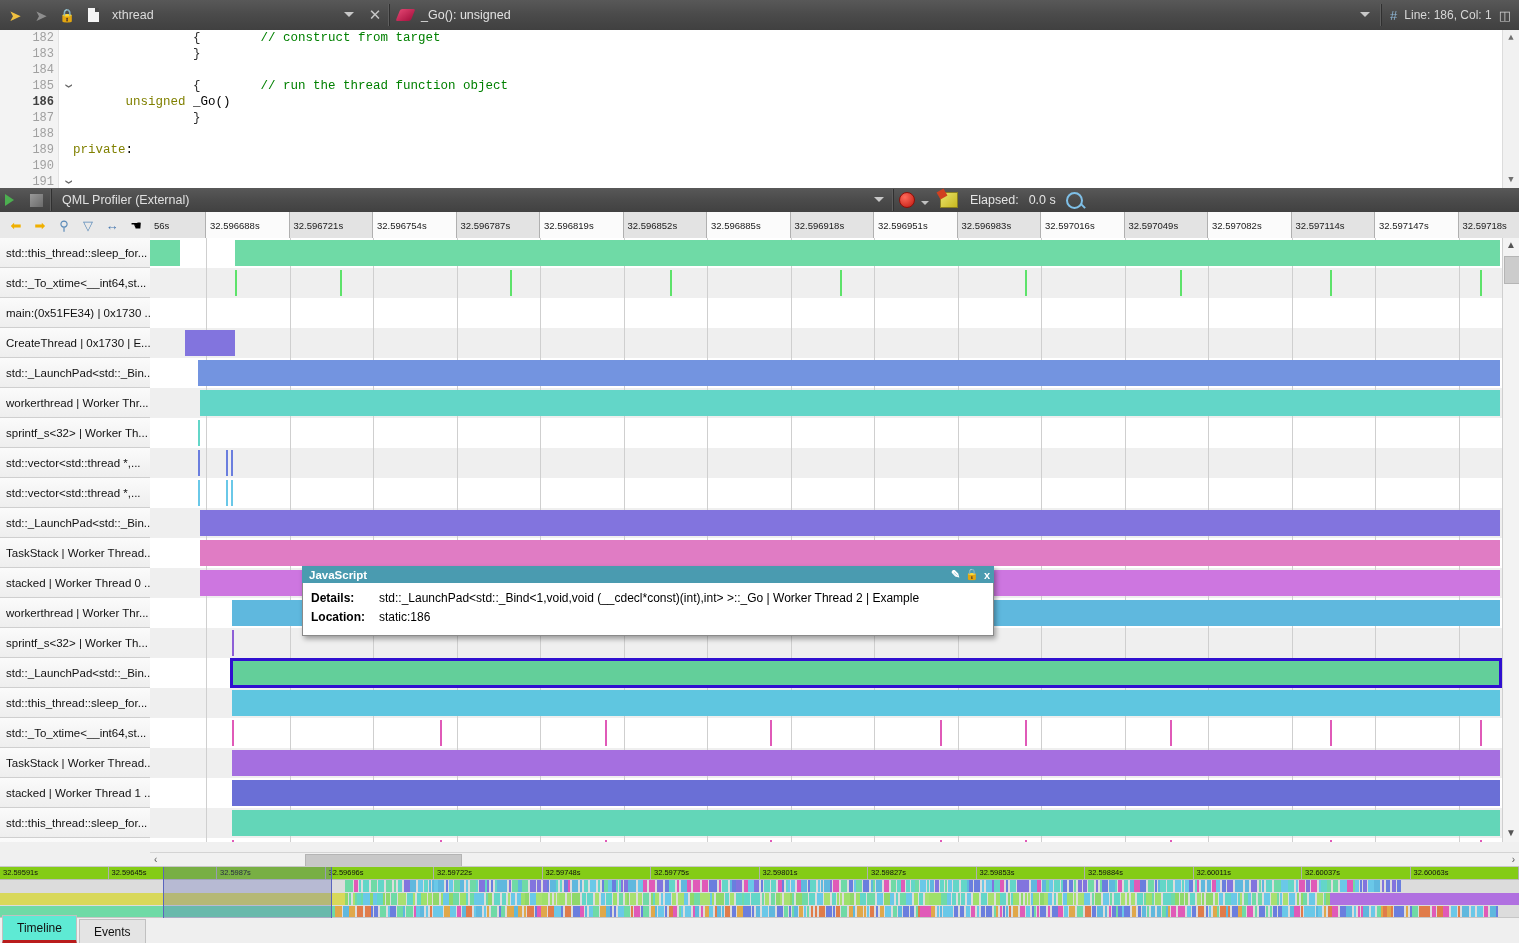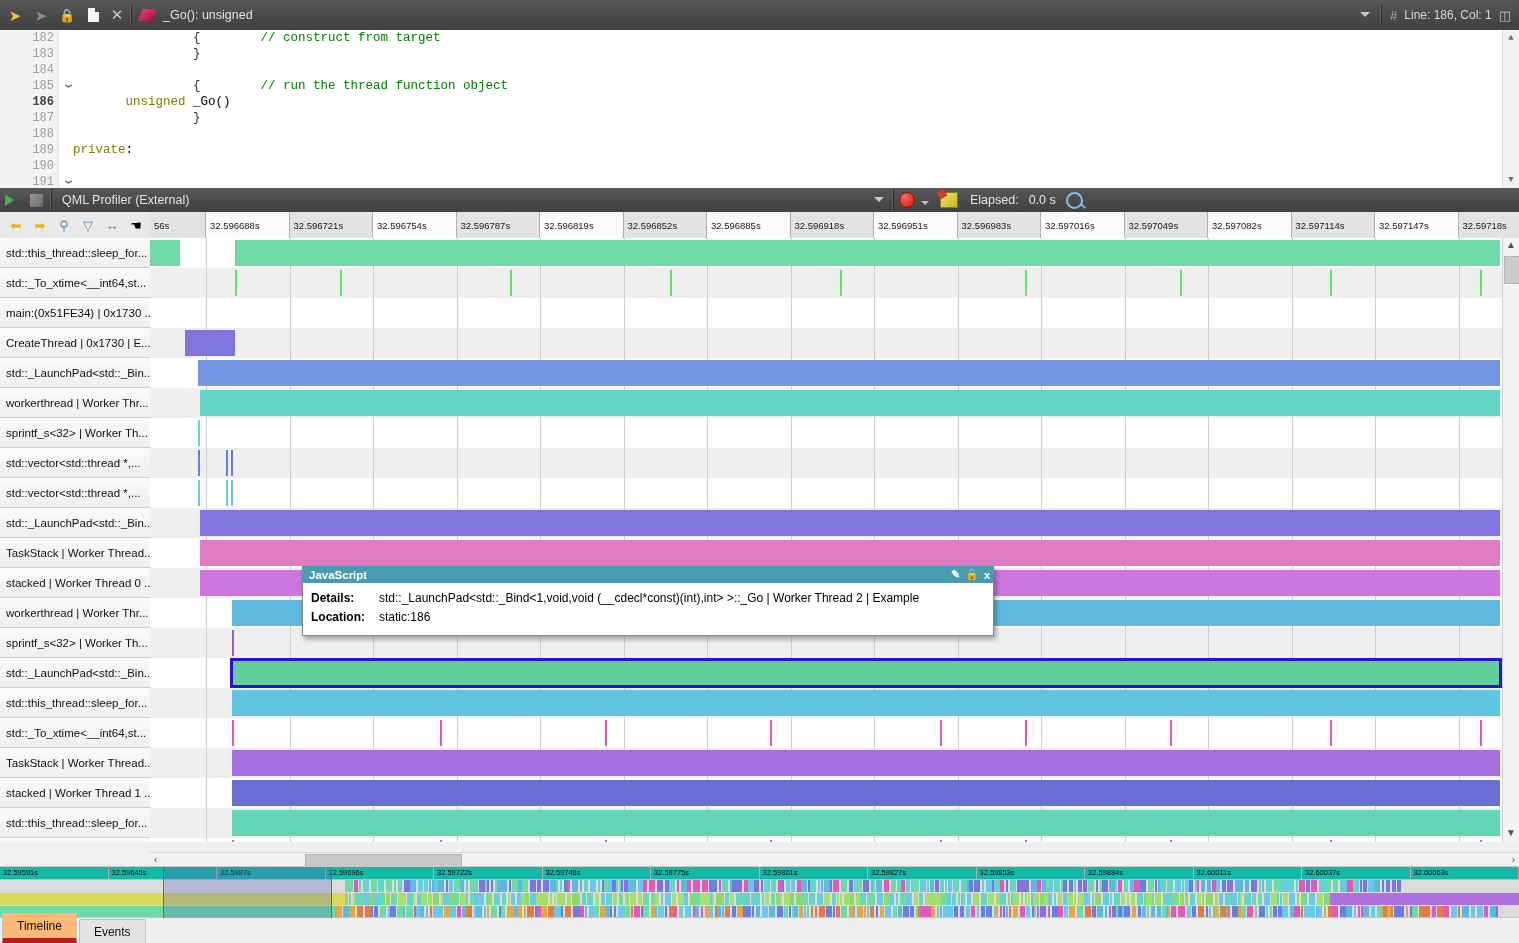--- a/index.html
+++ b/index.html
@@ -154,55 +154,59 @@
   .hscroll{position:absolute;left:150px;top:852px;right:0;height:14px;background:#f1f1f1;
      border-top:1px solid #d4d4d4;}
   .hscroll .hthumb{position:absolute;left:155px;top:1px;width:155px;height:11px;background:#c8c8c8;
      border:1px solid #b4b4b4;}
   .hscroll .hl{position:absolute;left:4px;top:0;font-size:10px;color:#555;line-height:13px;}
   .hscroll .hr{position:absolute;right:4px;top:0;font-size:10px;color:#555;line-height:13px;}
 
   
   .overview{position:absolute;left:0;top:866px;width:1519px;height:51px;background:#eaeaea;
      border-top:1px solid #c8c8c8;overflow:hidden;}
-  .ovruler{position:absolute;left:0;top:0;right:0;height:12px;background:#14b8a6;
+  .ovruler{position:absolute;left:0;top:0;right:0;height:12px;background:#84cc16;
      border-bottom:1px solid #bbb;}
   .ovtick{position:absolute;top:0;height:12px;border-right:1px solid #b0b0b0;
      font-size:7.5px;color:#111;box-sizing:border-box;padding-left:3px;line-height:12px;}
   .ovlanes{position:absolute;left:0;top:13px;right:0;height:38px;background:#dcdcdc;}
   .ovlane{position:relative;height:12px;margin-bottom:1px;overflow:hidden;}
   .ovsel{position:absolute;left:163px;top:0;width:167px;height:51px;
      background:rgba(90,100,190,.28);border-left:1px solid #5a64be;border-right:1px solid #5a64be;
      z-index:6;}
 
   
   .tabsbar{position:absolute;left:0;top:917px;width:1519px;height:26px;background:#efefef;
      border-top:1px solid #c6c6c6;display:flex;align-items:flex-end;}
   .tab{height:24px;line-height:24px;padding:0 14px;font-size:12px;color:#111;
      border:1px solid #c0c0c0;border-bottom:none;background:#e4e4e4;margin-left:2px;}
-  .tab.active{background:#fdba74;border-bottom:6px solid #b91c1c;}
+  .tab.active{background:#5eead4;border-bottom:4px solid #b91c1c;}
   .statusfill{flex:1;height:25px;border-top:0;}
 </style>
 </head>
 <body>
 
 <div class="app">
 
   <div class="topbar">
     <div class="tb-btn">
       <span class="nav-ico back">➤</span>
     </div>
     <div class="tb-btn">
       <span class="nav-ico fwd">➤</span>
     </div>
     <div class="tb-btn">
       <span class="lock-ico">🔒</span>
     </div>
     <div class="tb-btn">
       <span class="file-ico"></span>
+    </div>
+    <div class="combo">
+      <span class="label">xthread</span>
+      <span class="caret"></span>
     </div>
     <div class="x-btn">
       <span>✕</span>
     </div>
     <div class="vsep"></div>
     <div class="sym-box">
       <span class="sym-ico"></span>
       <span class="sym-txt">_Go(): unsigned</span>
       <span class="sym-caret"></span>
     </div>

